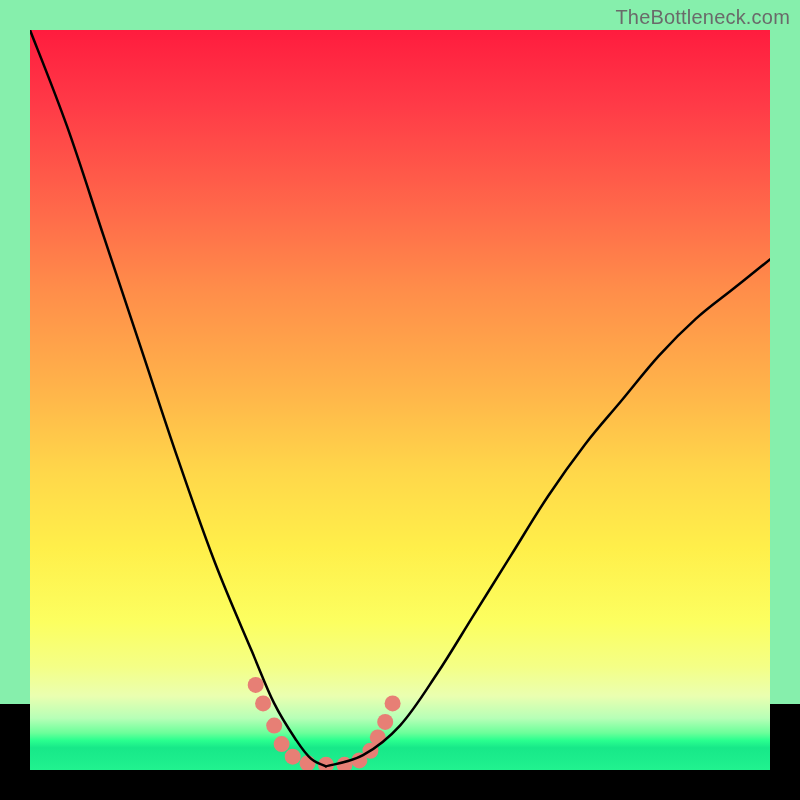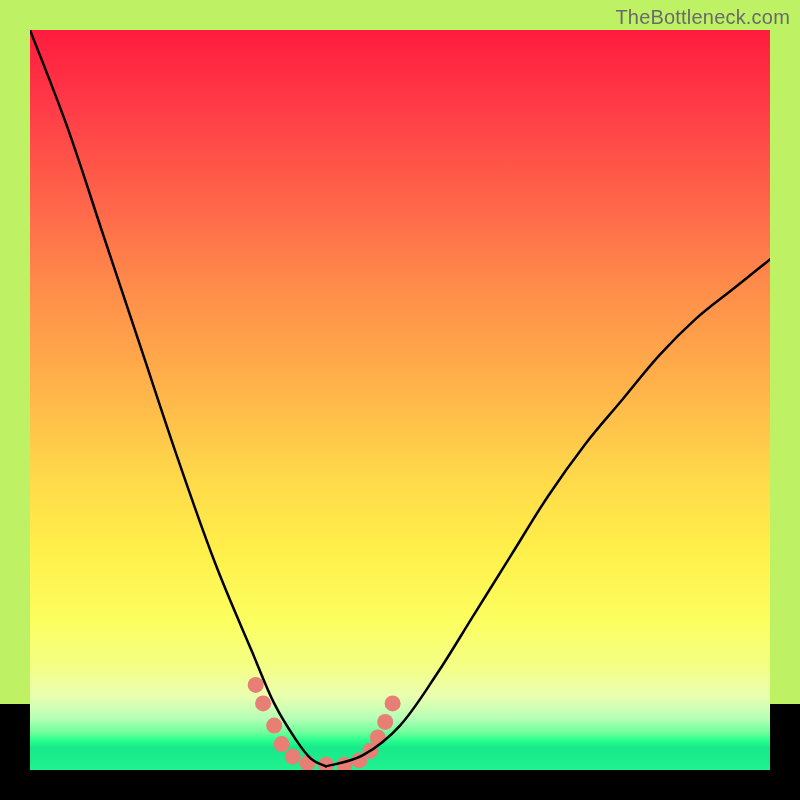--- a/index.html
+++ b/index.html
@@ -8,21 +8,21 @@
     width: 800px;
     height: 800px;
     overflow: hidden;
     background: #000;
     font-family: Arial, Helvetica, sans-serif;
   }
   .canvas {
     position: relative;
     width: 800px;
     height: 704px;
-    background: #bef264;
+    background: #86efac;
   }
   .plot-area {
     position: absolute;
     left: 30px;
     top: 30px;
     width: 740px;
     height: 740px;
     overflow: hidden;
   }
   .gradient-bg {

